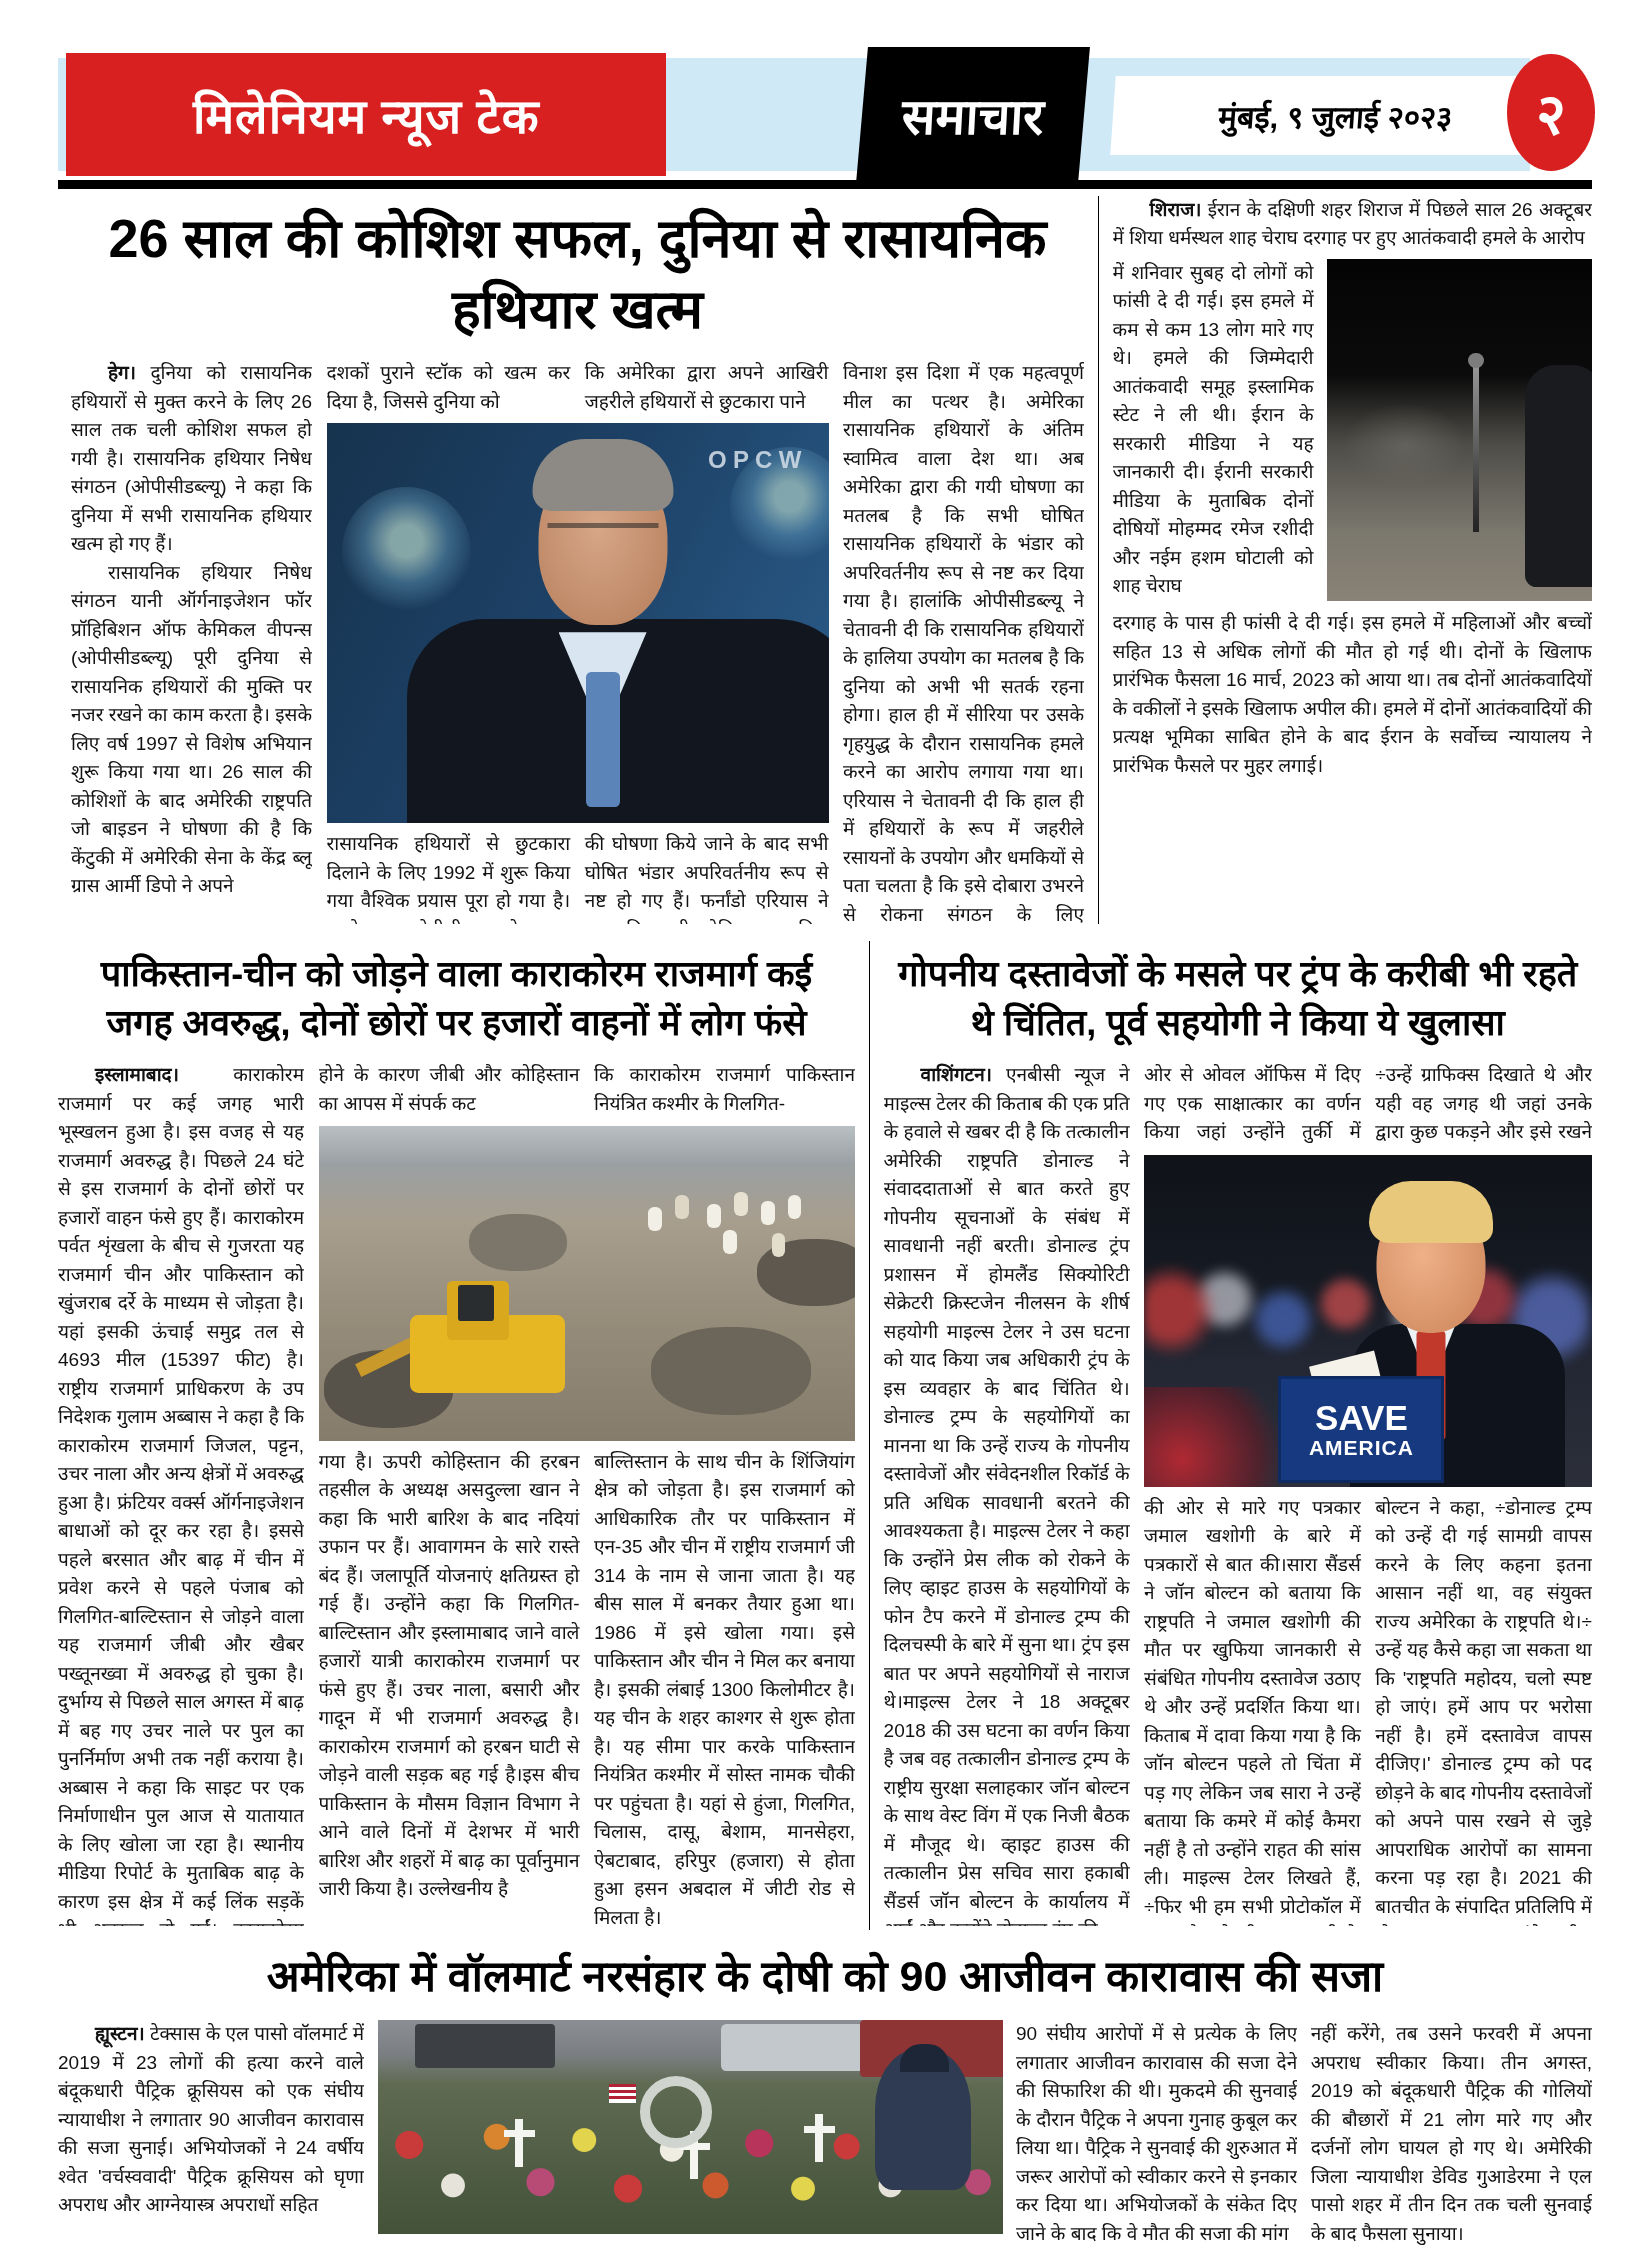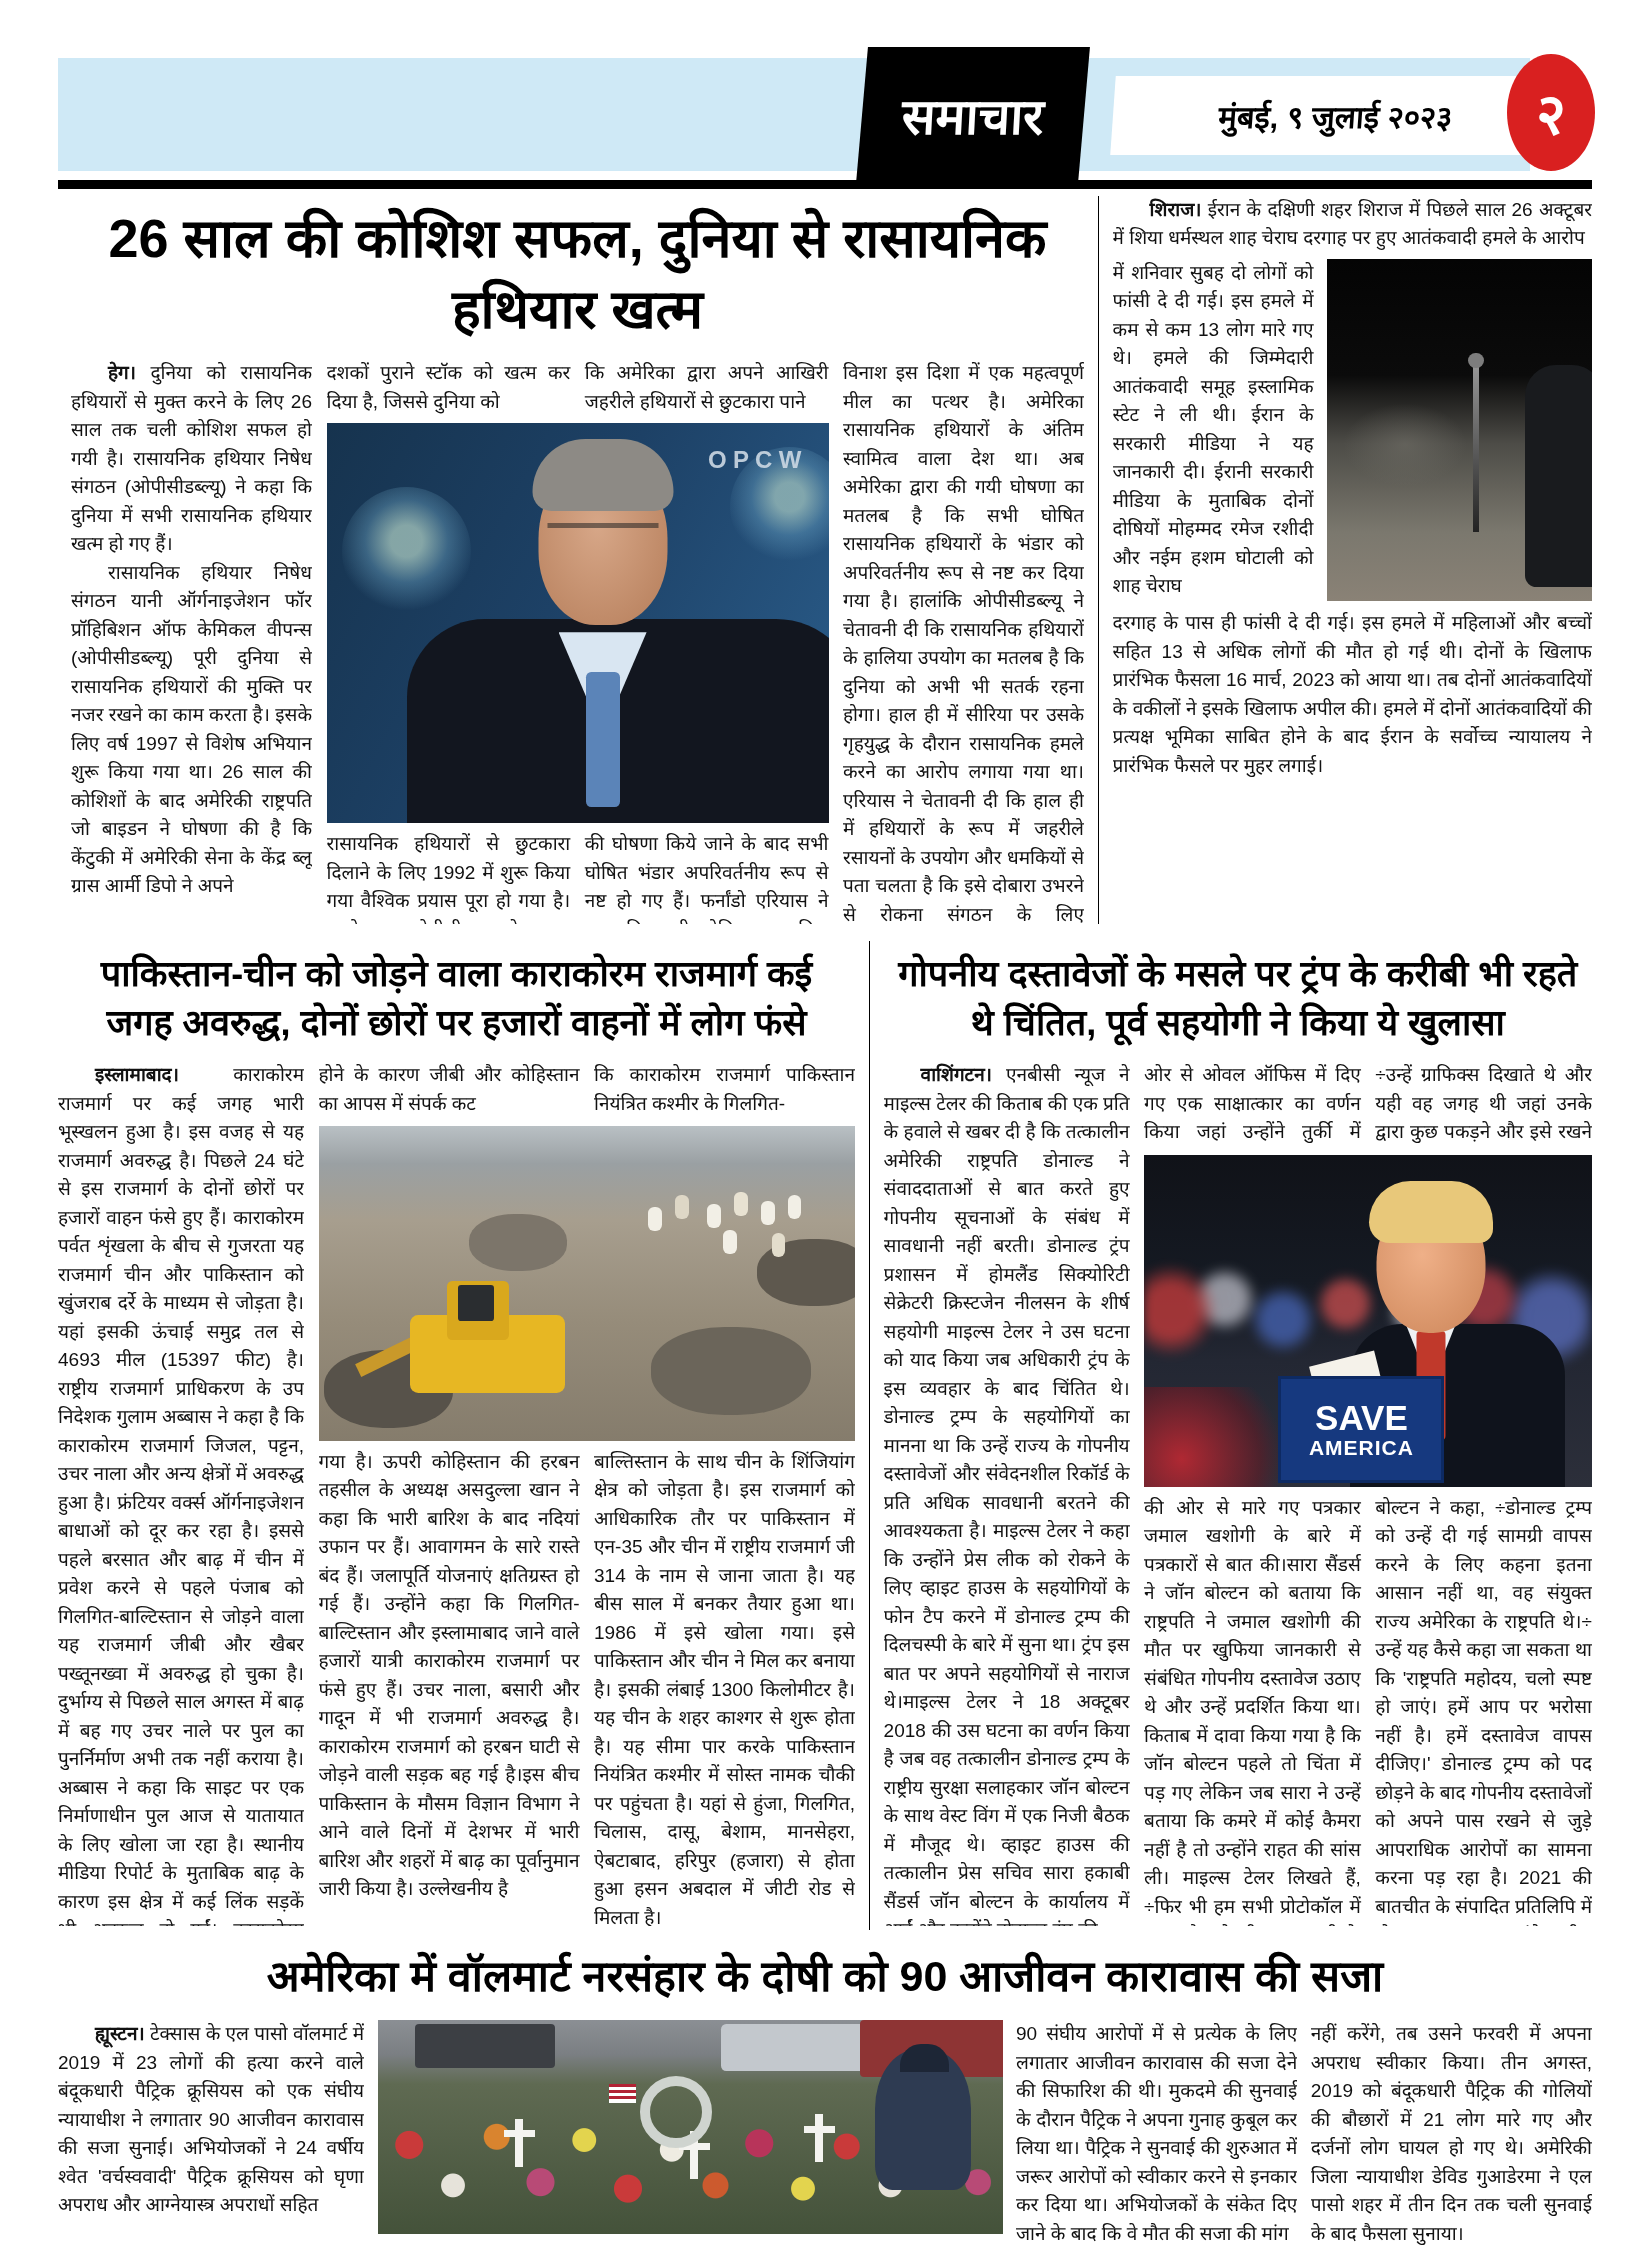--- a/index.html
+++ b/index.html
@@ -155,20 +155,21 @@
   .wal-person{position:absolute;right:5%;top:14%;width:96px;height:140px;background:#2e3b52;border-radius:42% 42% 18% 18%;}
   .wal-cap{position:absolute;right:8.5%;top:11%;width:49px;height:28.5px;background:#1d2636;border-radius:21px 21px 0 0;}
 </style>
 </head>
 <body>
 
 <div class="page">
 
   <header class="masthead">
     <div class="mast-band"></div>
+    <div class="brand">मिलेनियम न्यूज टेक</div>
     <div class="section-box">
       <span>समाचार</span>
     </div>
     <div class="datebox">मुंबई, ९ जुलाई २०२३</div>
     <div class="pagenum">२</div>
   </header>
   <div class="head-rule"></div>
 
   <section class="row-top">
 

